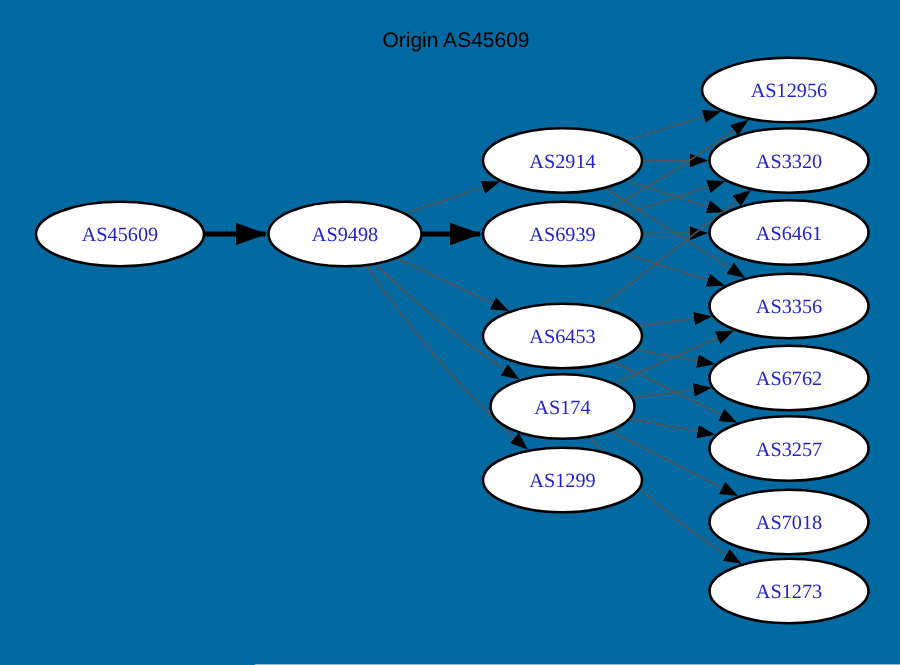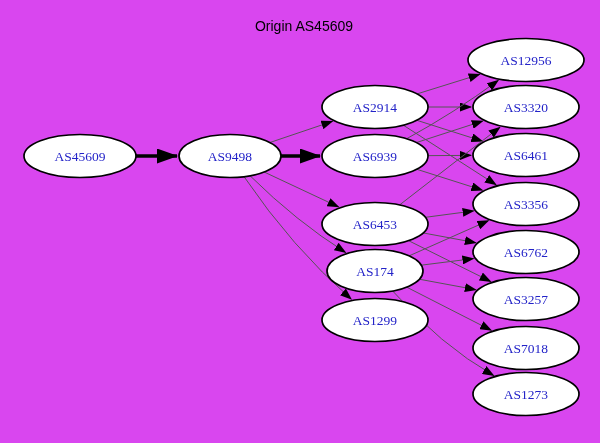--- a/index.html
+++ b/index.html
@@ -4,21 +4,21 @@
 <style>
   html, body {
     margin: 0;
     padding: 0;
     background: #ffffff;
   }
   .stage {
     position: relative;
     width: 600px;
     height: 443px;
-    background: #d946ef;
+    background: #0369a1;
     overflow: hidden;
   }
   svg { display: block; }
   .graph-title {
     font-family: "Liberation Sans", "DejaVu Sans", sans-serif;
     font-size: 14px;
     fill: #000000;
   }
   .node-label {
     font-family: "Liberation Serif", "DejaVu Serif", serif;

